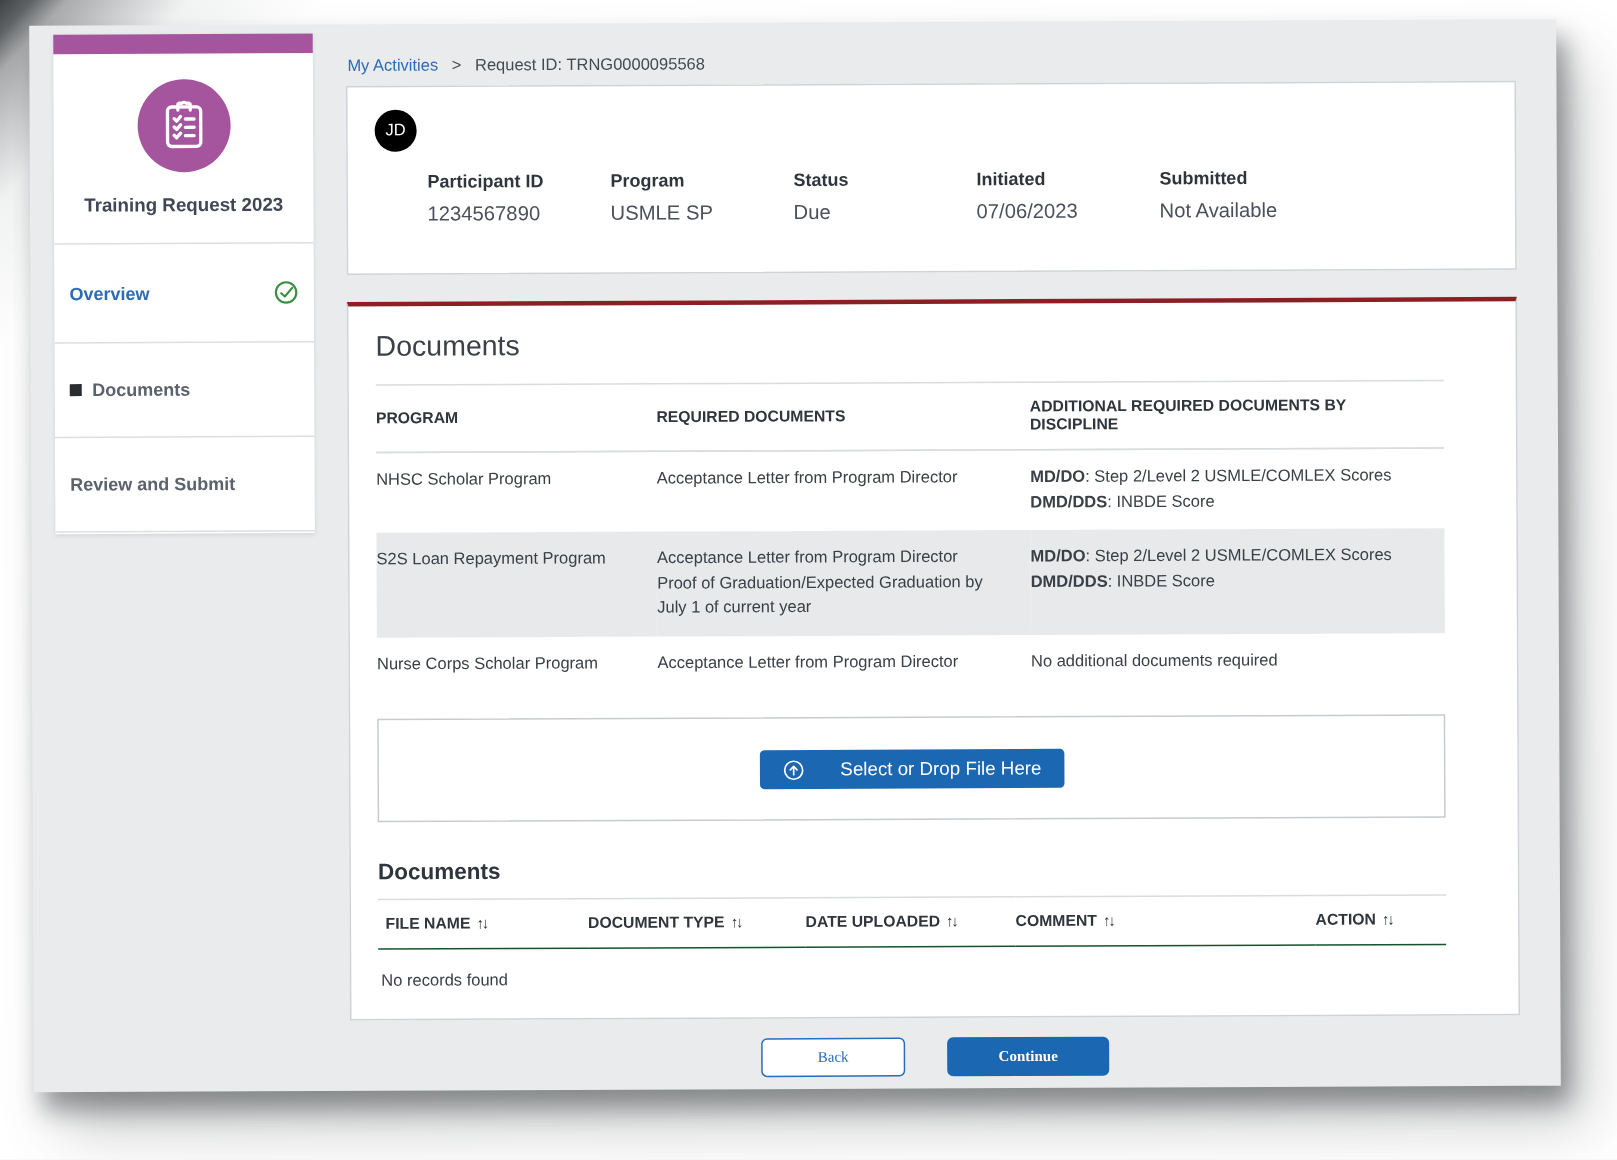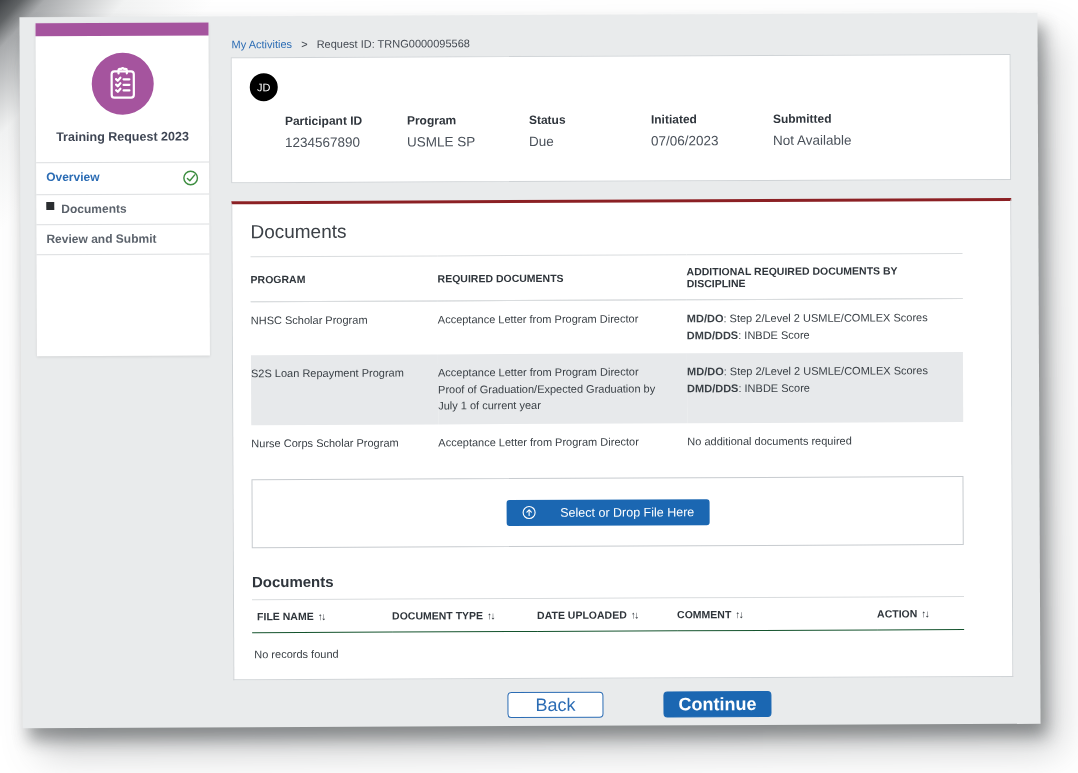--- a/index.html
+++ b/index.html
@@ -11,21 +11,21 @@
           box-shadow:6px 12px 16px rgba(45,48,50,.45), 18px 26px 38px rgba(90,93,95,.30); }
 
   
   .sidebar { position:absolute; left:16px; top:6px; width:173px; height:333px; background:#ffffff;
              box-shadow:0 1px 3px rgba(0,0,0,.10); }
   .sidebar-topbar { height:13px; background:#a5549e; }
   .emblem { width:62px; height:62px; border-radius:50%; background:#a5549e; margin:17px auto 0;
             display:flex; align-items:center; justify-content:center; }
   .sidebar-title { text-align:center; font-size:12.5px; font-weight:bold; color:#3f4654; margin:15px 6px 18px; }
   .nav { border-top:1px solid #dcdee0; }
-  .nav-item { display:flex; align-items:flex-start; padding:7px 10px; border-bottom:1px solid #dcdee0;
+  .nav-item { display:flex; align-items:center; padding:24px 10px; border-bottom:1px solid #dcdee0;
               font-size:12px; font-weight:bold; color:#5b626b; cursor:pointer; min-height:30px; }
   .nav-item .lbl { flex:1 1 auto; }
   .nav-item.link { color:#2b6cb4; }
   .sq { display:inline-block; width:8px; height:8px; background:#2a2d30; margin-right:7px; }
   .chk { flex:0 0 auto; }
 
   
   .breadcrumb { position:absolute; left:212px; top:22px; font-size:11px; color:#444a52; }
   .breadcrumb .bc-link { color:#2b6cb4; cursor:pointer; }
   .breadcrumb .sep { margin:0 6px; color:#444a52; }
@@ -53,38 +53,38 @@
   .req-table { width:96%; margin-top:13px; }
   .req-table th { text-align:left; font-size:10.5px; color:#2f353b; padding:10px 8px 10px 0;
                   border-top:1px solid #d9dcde; border-bottom:1px solid #d9dcde; cursor:default; }
   .req-table td { font-size:11px; color:#3a4046; padding:10px 12px 10px 0; vertical-align:top; line-height:1.5; }
   .req-table tr.shaded td { background:#e7e9eb; }
   .c1 { width:187px; } .c2 { width:249px; }
   .b { font-weight:bold; }
 
   .upload-box { margin-top:18px; width:96%; height:69px; border:1px solid #c7cbcf; background:#fff;
                 display:flex; align-items:center; justify-content:center; }
-  .upload-btn { display:flex; align-items:center; gap:24px; background:#1b67b2; color:#ffffff;
+  .upload-btn { display:flex; align-items:flex-start; gap:24px; background:#1b67b2; color:#ffffff;
                 border:none; border-radius:3px; font-size:12.5px; padding:6px 15px; height:26px;
                 cursor:pointer; font-family:"Liberation Sans", sans-serif; }
 
   .docs-title { font-size:15px; font-weight:bold; color:#2f353c; margin-top:25px; }
   .docs-table { width:96%; margin-top:9px; }
   .docs-table th { text-align:left; font-size:10.5px; color:#2f353b; padding:10px 0; cursor:pointer;
                    border-top:1px solid #d9dcde; border-bottom:1px solid #14532d; white-space:nowrap; }
   .docs-table th:first-child { padding-left:5px; }
   .d1{width:140px;} .d2{width:145px;} .d3{width:140px;} .d4{width:200px;}
   .sort { font-size:10px; letter-spacing:-1.5px; margin-left:4px; }
   .empty { font-size:11px; color:#3a4046; padding:15px 0 0 2px; }
 
   
   .footer-row { position:absolute; left:211px; top:677px; width:780px; display:flex;
                 justify-content:center; gap:28px; }
-  .btn { height:26px; border-radius:4px; font-size:18px; cursor:pointer;
-         font-family:Liberation Sans, sans-serif;margin-left:32px; }
+  .btn { height:26px; border-radius:4px; font-size:10px; cursor:pointer;
+         font-family:Liberation Serif, serif; }
   .btn-back { width:96px; background:#ffffff; border:1px solid #2b6cb4; color:#2b6cb4; }
   .btn-continue { width:108px; background:#1b67b2; border:1px solid #1b67b2; color:#ffffff; font-weight:bold; }
 </style>
 </head>
 <body>
 
 <div class="scene">
   <div class="page">
 
     <div class="sidebar">

